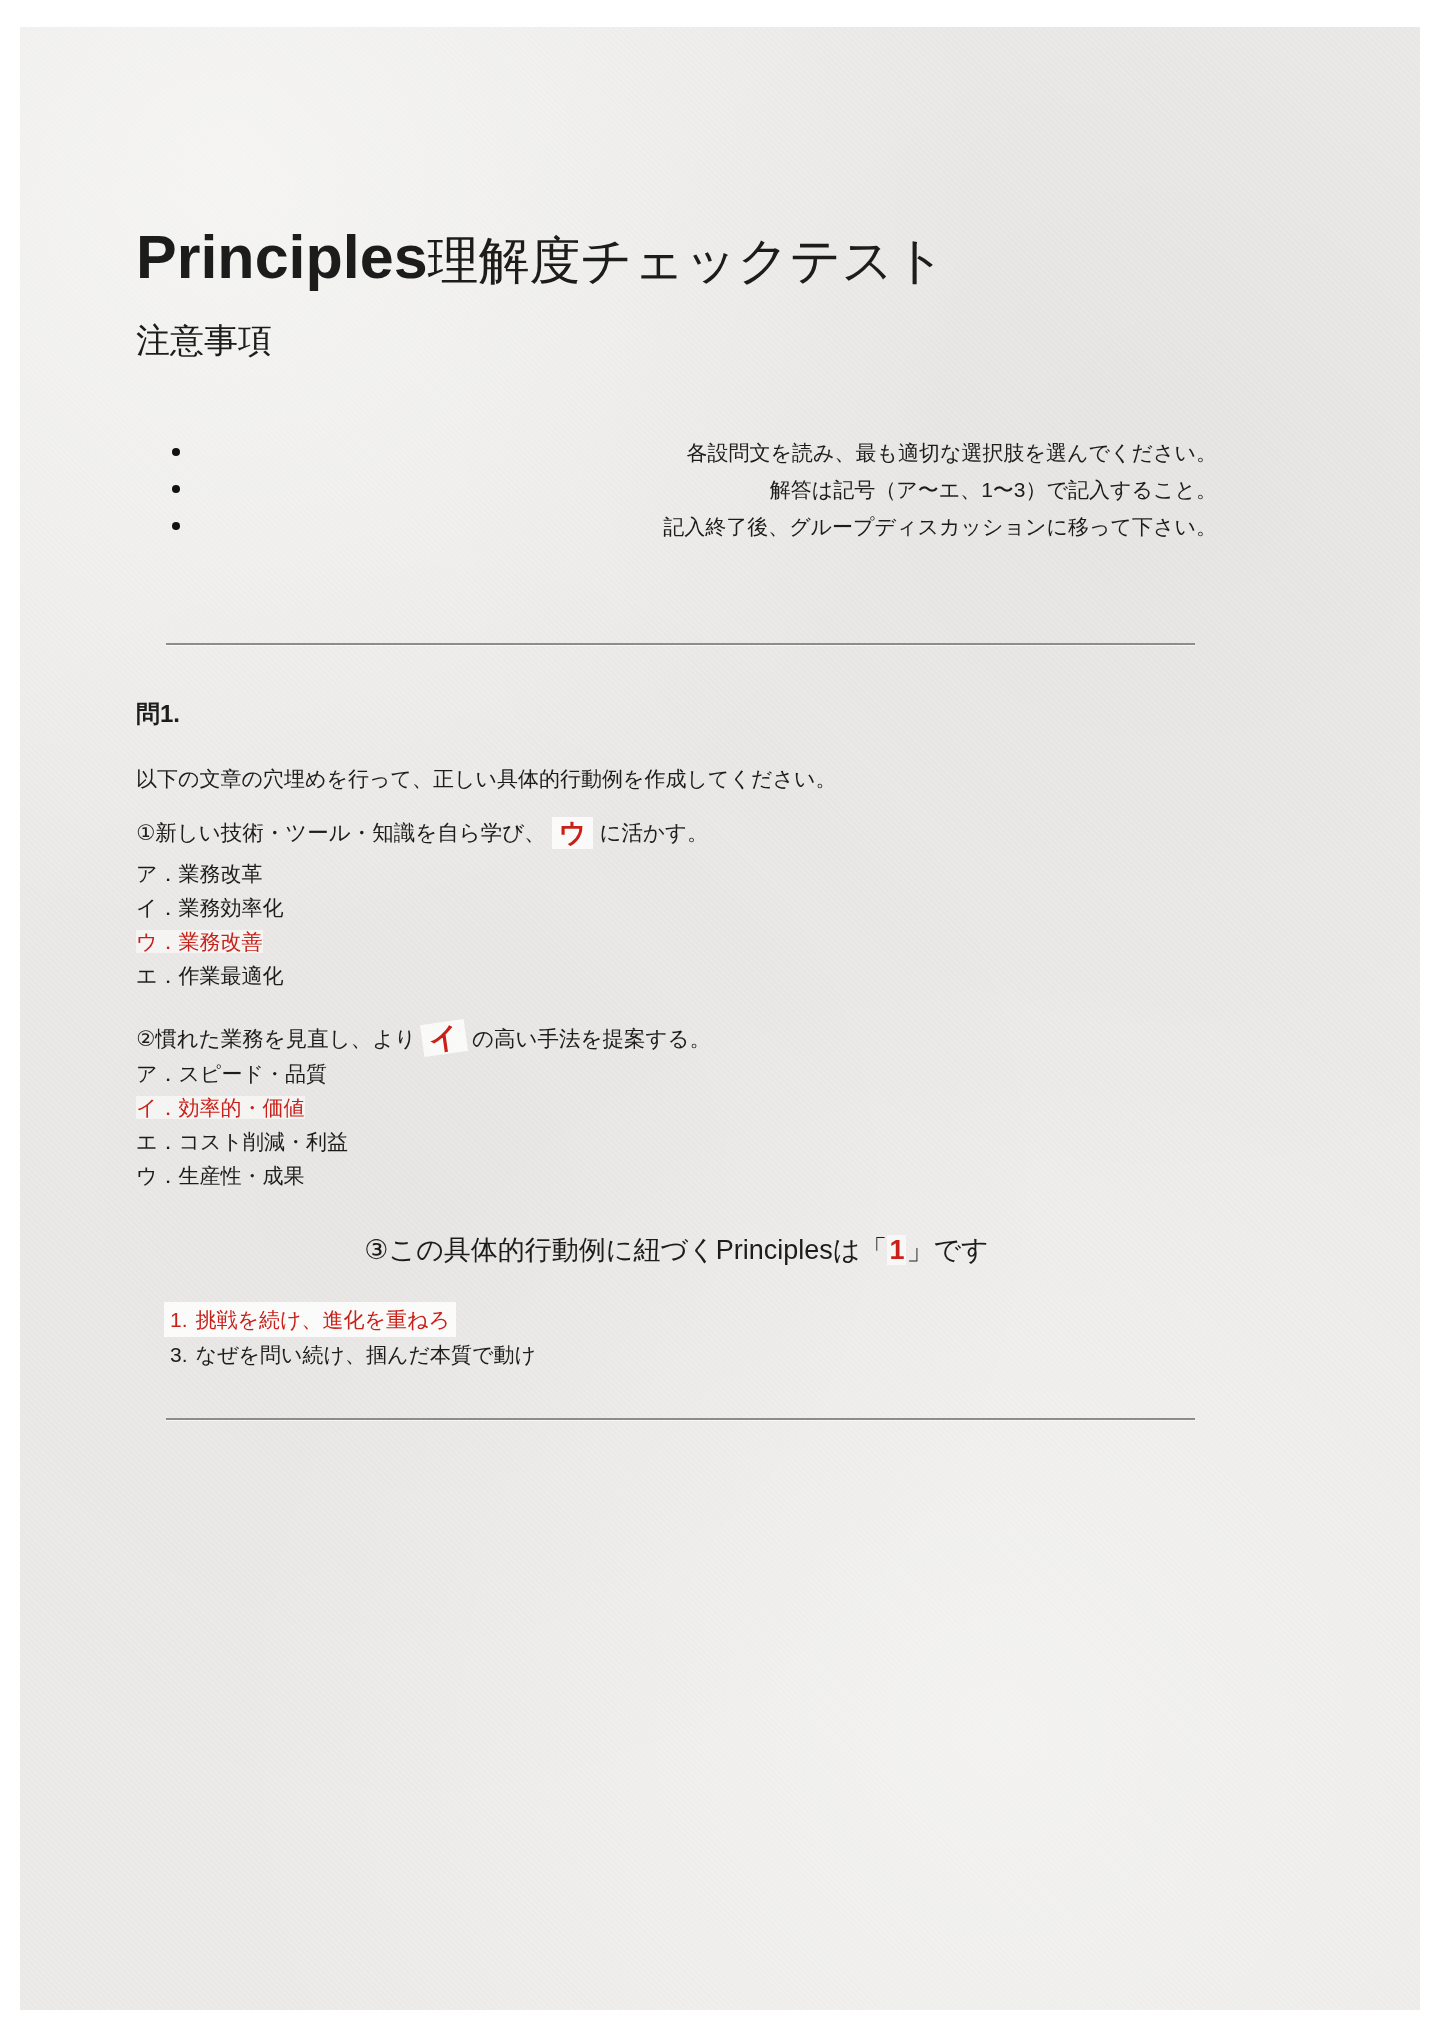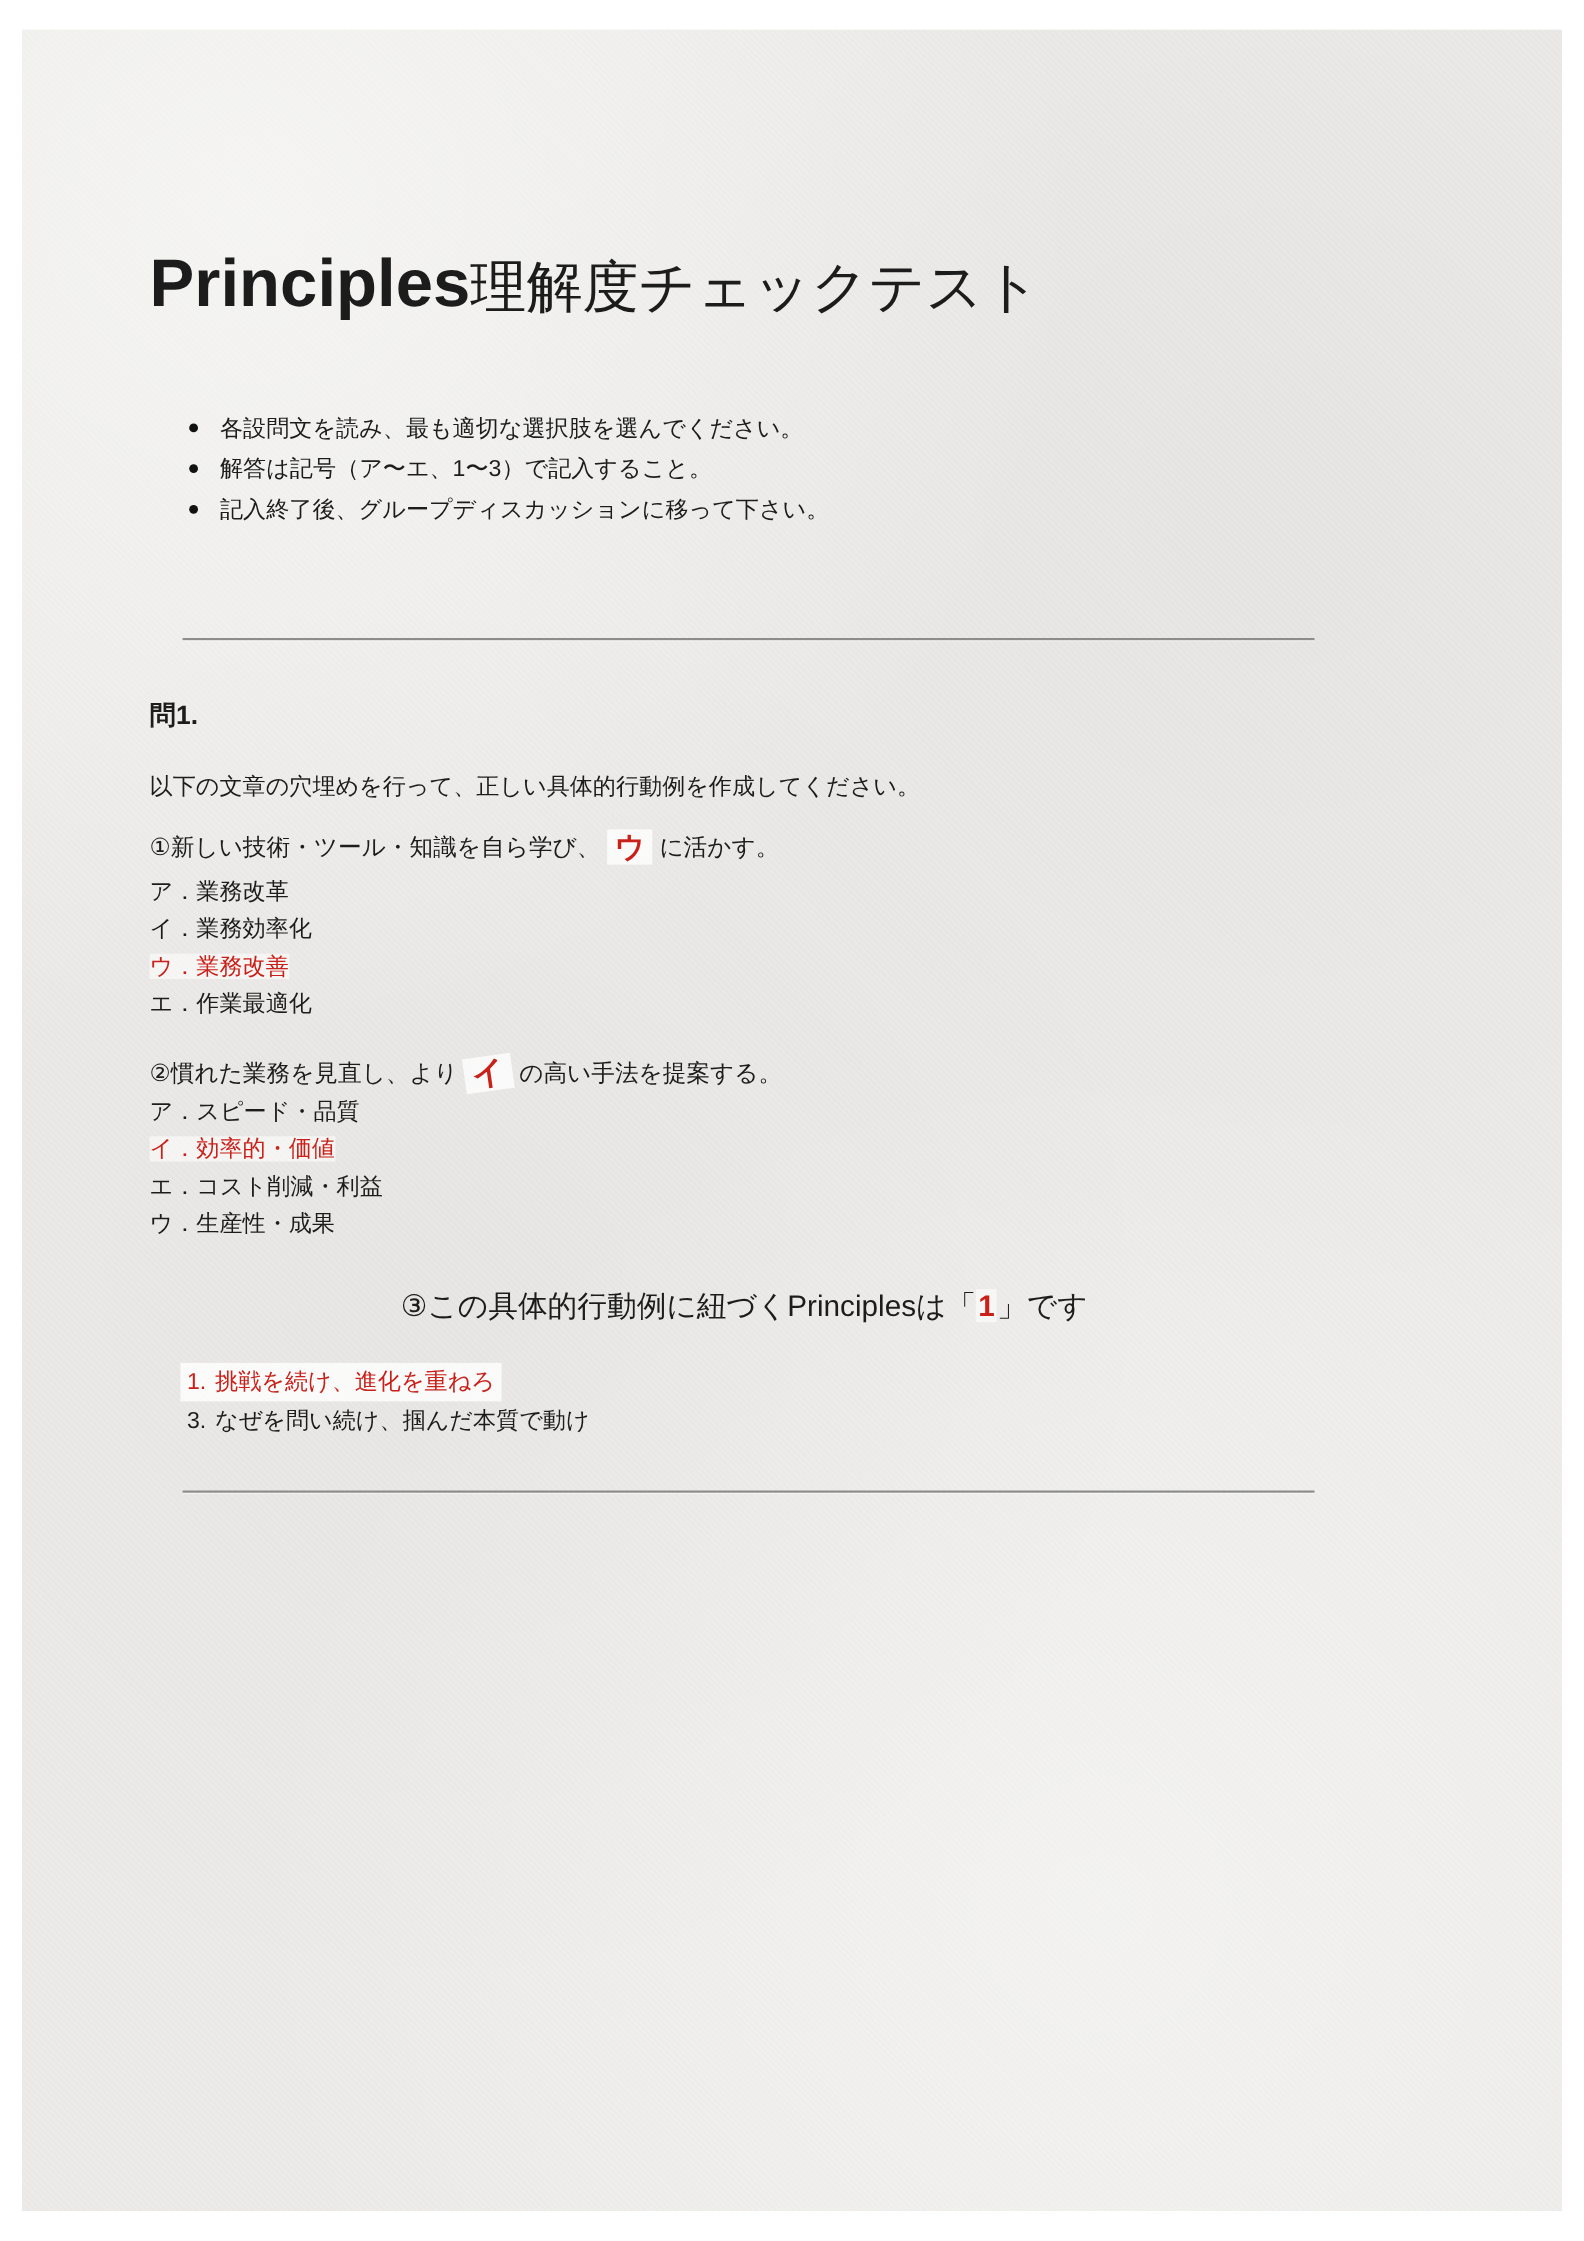--- a/index.html
+++ b/index.html
@@ -38,20 +38,21 @@
     line-height: 44px;
     font-weight: 400;
   }
 
   ul.notes {
     margin-top: 72px;
     list-style: none;
     padding-left: 64px;
     font-size: 21px;
     line-height: 37px;
+    text-align: right;
   }
   ul.notes li { position: relative; }
   ul.notes li::before {
     content: "";
     position: absolute;
     left: -28px; top: 14px;
     width: 8px; height: 8px;
     border-radius: 50%;
     background: #111;
   }
@@ -145,20 +146,21 @@
 </head>
 <body>
 
 <div class="paper">
   <div class="content">
 
     <h1 class="doc-title">
       <span class="title-latin">Principles</span><span class="title-jp">理解度チェックテスト</span>
     </h1>
 
+    <h2 class="doc-subtitle">注意事項</h2>
 
     <ul class="notes">
       <li>各設問文を読み、最も適切な選択肢を選んでください。</li>
       <li>解答は記号（ア〜エ、1〜3）で記入すること。</li>
       <li>記入終了後、グループディスカッションに移って下さい。</li>
     </ul>
 
     <hr class="divider divider-1">
 
     <div class="q-heading">問1.</div>

